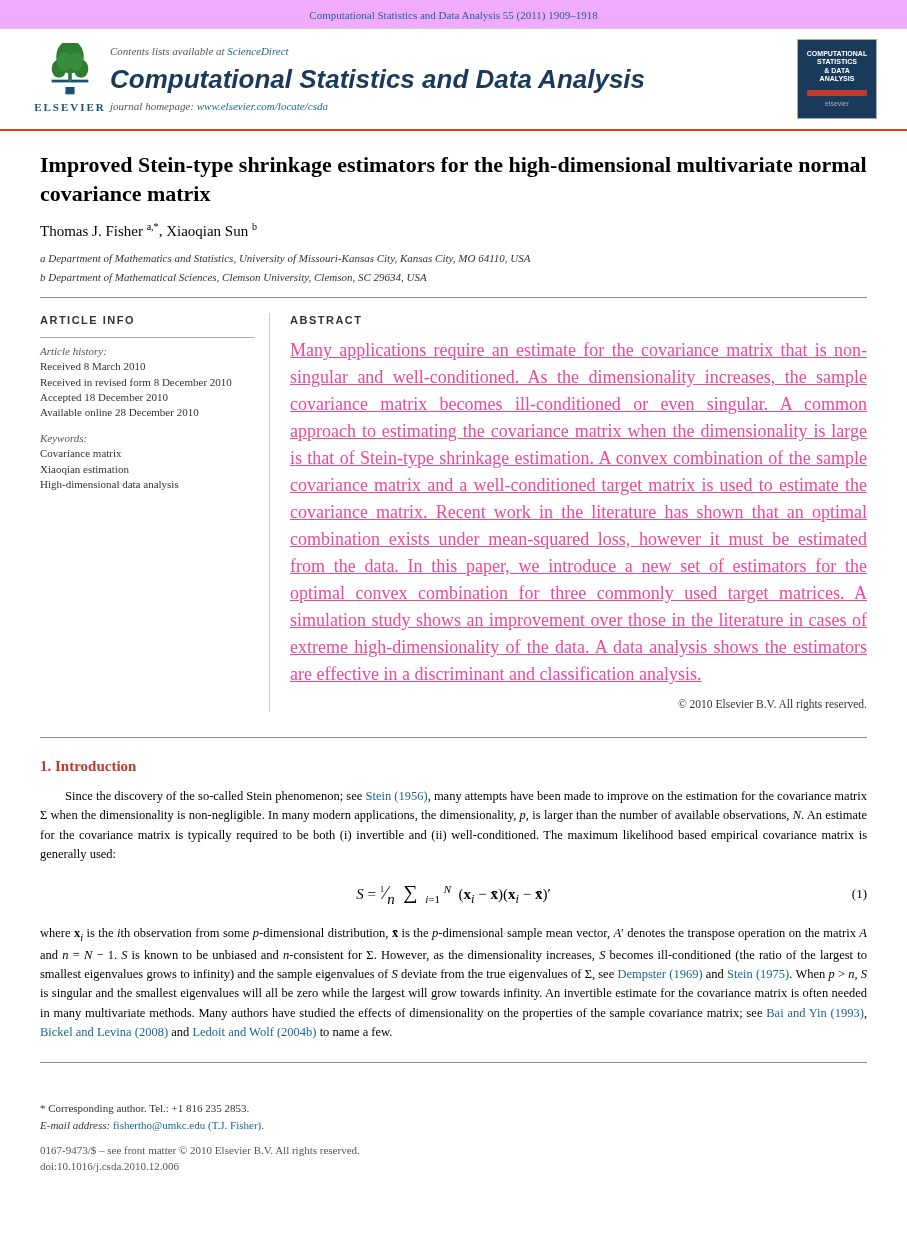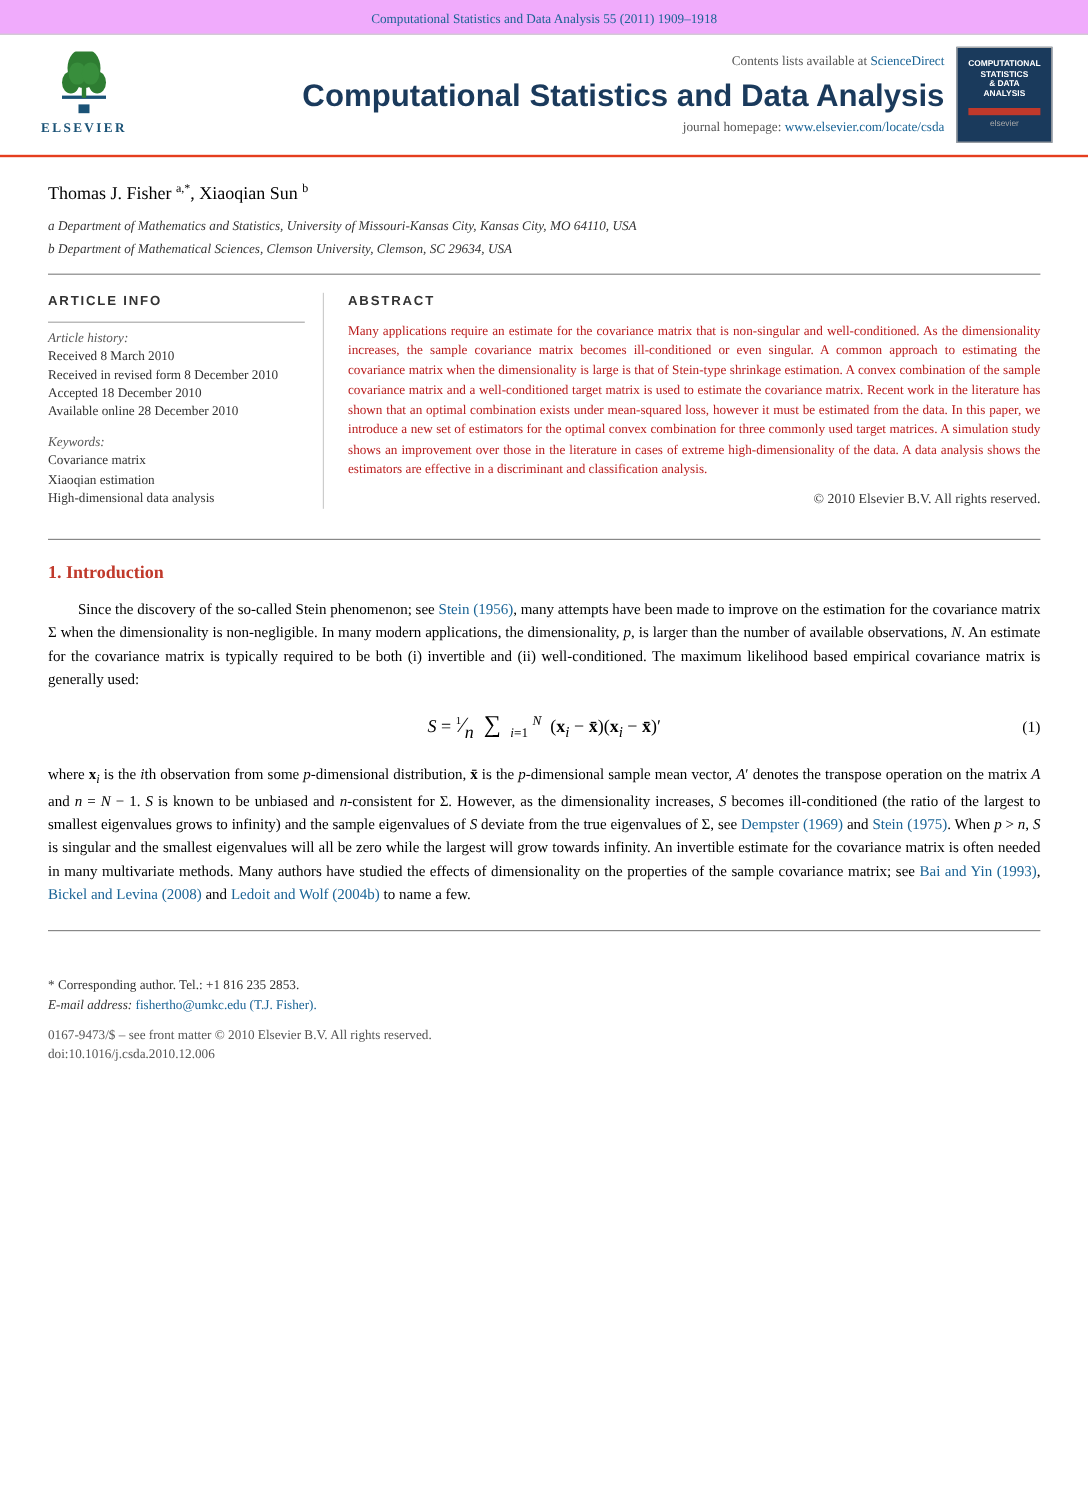--- a/index.html
+++ b/index.html
@@ -45,21 +45,22 @@
     }
     .elsevier-text {
       font-size: 11px;
       font-weight: bold;
       color: #1a5276;
       letter-spacing: 2px;
       margin-top: 2px;
     }
     .journal-center {
       flex: 1;
-      text-align: right;
+      text-align: left;
+      font-style: italic;
     }
     .sciencedirect-line {
       font-size: 11px;
       color: #555;
       margin-bottom: 4px;
     }
     .sciencedirect-line a {
       color: #1a6496;
       text-decoration: none;
     }
@@ -176,24 +177,25 @@
       font-size: 11px;
       font-style: italic;
       color: #555;
     }
     .keywords-section .kw-item {
       font-size: 11px;
       color: #333;
       display: block;
     }
     .abstract-text {
-      font-size: 11px;
+      font-size: 18px;
       line-height: 1.5;
-      color: #b91c1c;
+      color: #ec4899;
       text-align: justify;
+      text-decoration: underline;
     }
     .abstract-copyright {
       text-align: right;
       font-size: 11.5px;
       color: #333;
       margin-top: 8px;
     }
     .divider {
       border: none;
       border-top: 1px solid #888;
@@ -306,20 +308,21 @@
 
       <div style="width:60px;height:6px;background:#c0392b;margin-top:6px;"></div>
       <div style="font-size:7px;color:#aaa;margin-top:3px;font-family:Arial;">elsevier</div>
     </div>
   </div>
 </div>
 
 <div class="content-area">
 
   <div class="article-title-section">
+    <div class="article-main-title">Improved Stein-type shrinkage estimators for the high-dimensional multivariate normal covariance matrix</div>
     <div class="authors">
       Thomas J. Fisher <sup>a,*</sup>, Xiaoqian Sun <sup>b</sup>
     </div>
     <div class="affiliations">
       <div>a Department of Mathematics and Statistics, University of Missouri-Kansas City, Kansas City, MO 64110, USA</div>
       <div>b Department of Mathematical Sciences, Clemson University, Clemson, SC 29634, USA</div>
     </div>
   </div>
 
   <div class="two-col-section">

